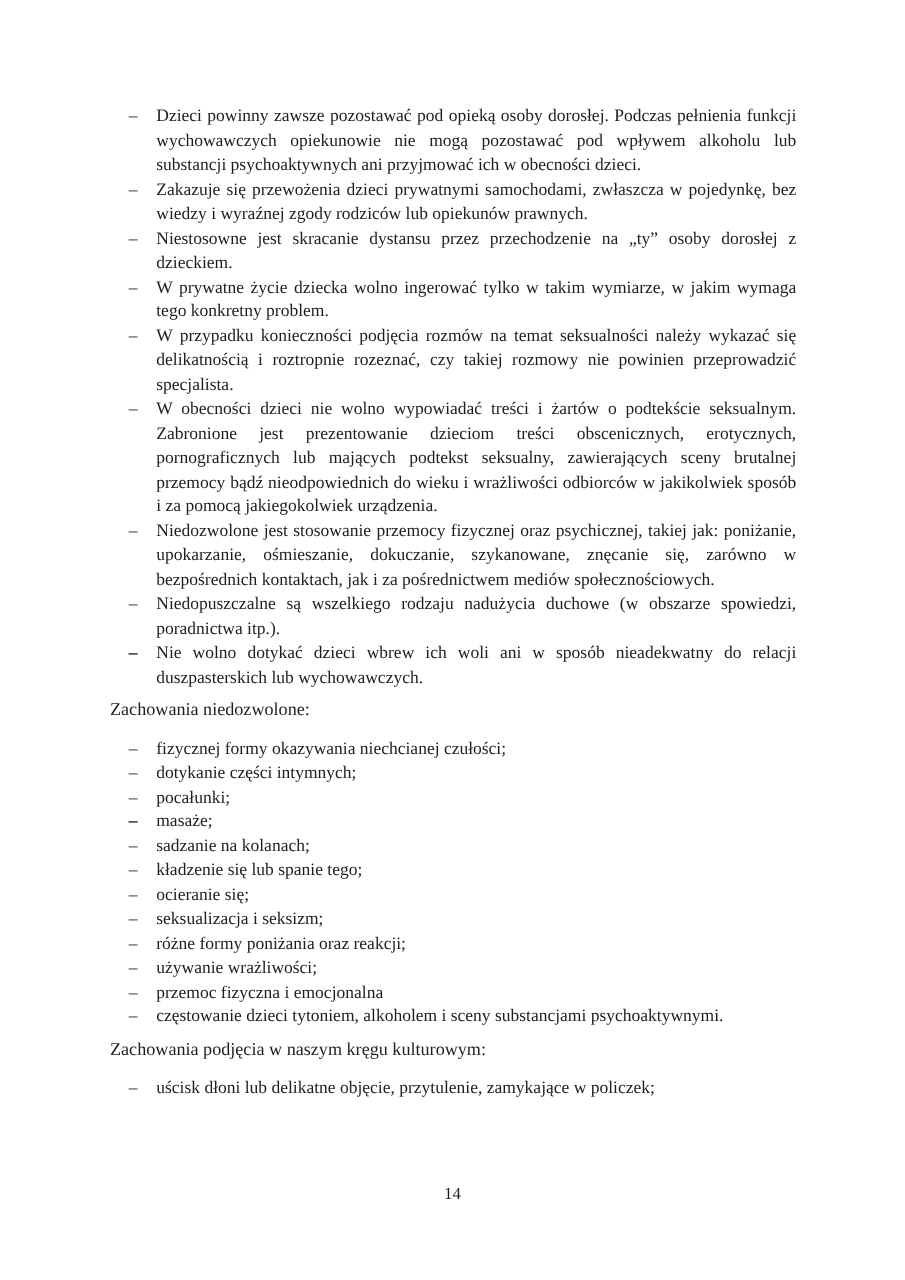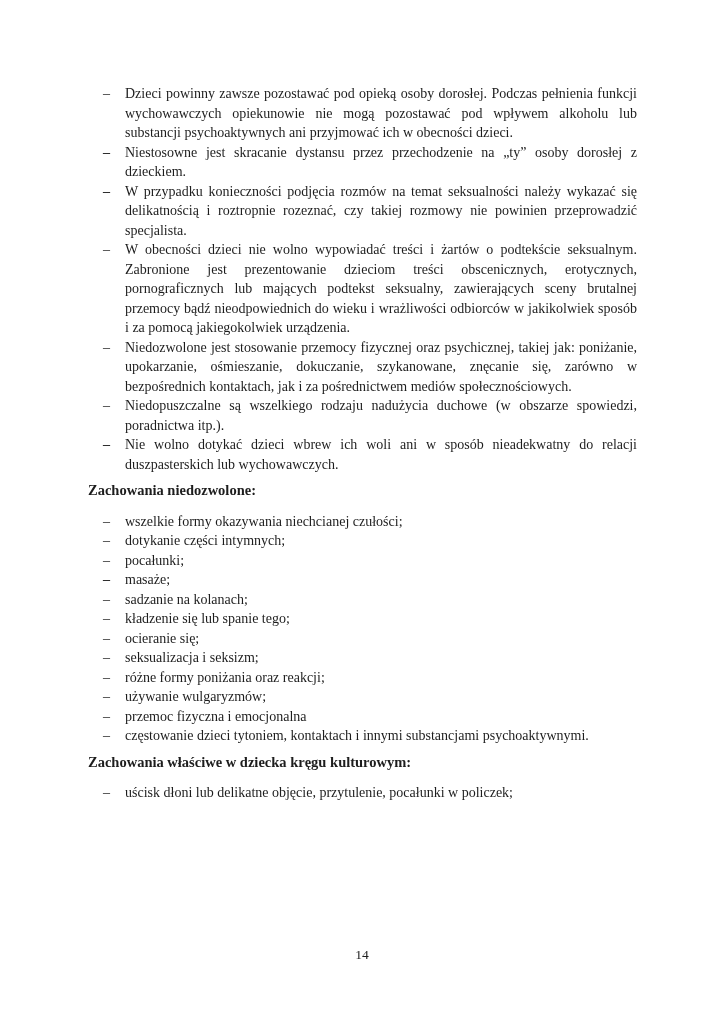--- a/index.html
+++ b/index.html
@@ -34,21 +34,21 @@
     text-align: justify;
   }
   .dash {
     position: absolute;
     left: 15px;
     top: 0;
   }
   .heading {
     font-size: 14.5px;
     line-height: 19.5px;
-    font-weight: bold;
+    font-weight: normal;
     margin: 7px 0 11px 0;
   }
   .page-number {
     position: absolute;
     left: 0;
     right: 0;
     top: 946px;
     text-align: center;
     font-size: 13.5px;
     line-height: 18px;
@@ -60,27 +60,29 @@
 <div class="page">
   <div class="content">
 
     <div class="list">
       <div class="li">
         <span class="dash">–</span>
         <span>Dzieci powinny zawsze pozostawać pod opieką osoby dorosłej. Podczas pełnienia funkcji wychowawczych opiekunowie nie mogą pozostawać pod wpływem alkoholu lub substancji psychoaktywnych ani przyjmować ich w obecności dzieci.</span>
       </div>
       <div class="li">
         <span class="dash">–</span>
+        <span>Zakazuje się przewożenia dzieci prywatnymi samochodami, zwłaszcza w pojedynkę, bez wiedzy i wyraźnej zgody rodziców lub opiekunów prawnych.</span>
       </div>
       <div class="li">
         <span class="dash">–</span>
         <span>Niestosowne jest skracanie dystansu przez przechodzenie na „ty” osoby dorosłej z dzieckiem.</span>
       </div>
       <div class="li">
         <span class="dash">–</span>
+        <span>W prywatne życie dziecka wolno ingerować tylko w takim wymiarze, w jakim wymaga tego konkretny problem.</span>
       </div>
       <div class="li">
         <span class="dash">–</span>
         <span>W przypadku konieczności podjęcia rozmów na temat seksualności należy wykazać się delikatnością i roztropnie rozeznać, czy takiej rozmowy nie powinien przeprowadzić specjalista.</span>
       </div>
       <div class="li">
         <span class="dash">–</span>
         <span>W obecności dzieci nie wolno wypowiadać treści i żartów o podtekście seksualnym. Zabronione jest prezentowanie dzieciom treści obscenicznych, erotycznych, pornograficznych lub mających podtekst seksualny, zawierających sceny brutalnej przemocy bądź nieodpowiednich do wieku i wrażliwości odbiorców w jakikolwiek sposób i za pomocą jakiegokolwiek urządzenia.</span>
       </div>
       <div class="li">
@@ -98,21 +100,21 @@
         <span class="dash">–</span>
         <span>Nie wolno dotykać dzieci wbrew ich woli ani w sposób nieadekwatny do relacji duszpasterskich lub wychowawczych.</span>
       </div>
     </div>
 
     <div class="heading">Zachowania niedozwolone:</div>
 
     <div class="list">
       <div class="li">
         <span class="dash">–</span>
-        <span>wszelkie formy okazywania niechcianej czułości;</span>
+        <span>fizycznej formy okazywania niechcianej czułości;</span>
       </div>
       <div class="li">
         <span class="dash">–</span>
         <span>dotykanie części intymnych;</span>
       </div>
       <div class="li">
         <span class="dash">–</span>
         <span>pocałunki;</span>
       </div>
       <div class="li">
@@ -137,37 +139,37 @@
       <div class="li">
         <span class="dash">–</span>
         <span>seksualizacja i seksizm;</span>
       </div>
       <div class="li">
         <span class="dash">–</span>
         <span>różne formy poniżania oraz reakcji;</span>
       </div>
       <div class="li">
         <span class="dash">–</span>
-        <span>używanie wulgaryzmów;</span>
+        <span>używanie wrażliwości;</span>
       </div>
       <div class="li">
         <span class="dash">–</span>
         <span>przemoc fizyczna i emocjonalna</span>
       </div>
       <div class="li">
         <span class="dash">–</span>
-        <span>częstowanie dzieci tytoniem, kontaktach i innymi substancjami psychoaktywnymi.</span>
+        <span>częstowanie dzieci tytoniem, alkoholem i sceny substancjami psychoaktywnymi.</span>
       </div>
     </div>
 
-    <div class="heading">Zachowania właściwe w dziecka kręgu kulturowym:</div>
+    <div class="heading">Zachowania podjęcia w naszym kręgu kulturowym:</div>
 
     <div class="list">
       <div class="li">
         <span class="dash">–</span>
-        <span>uścisk dłoni lub delikatne objęcie, przytulenie, pocałunki w policzek;</span>
+        <span>uścisk dłoni lub delikatne objęcie, przytulenie, zamykające w policzek;</span>
       </div>
     </div>
 
   </div>
 
   <div class="page-number">14</div>
 </div>
 
 </body></html>

